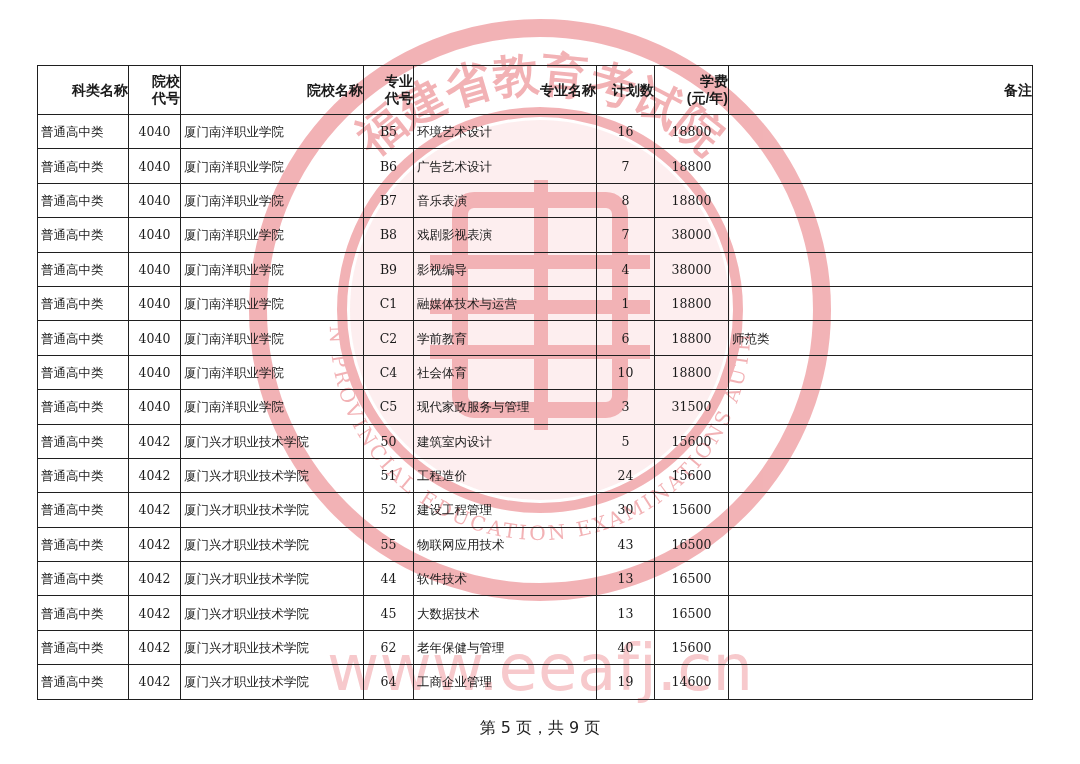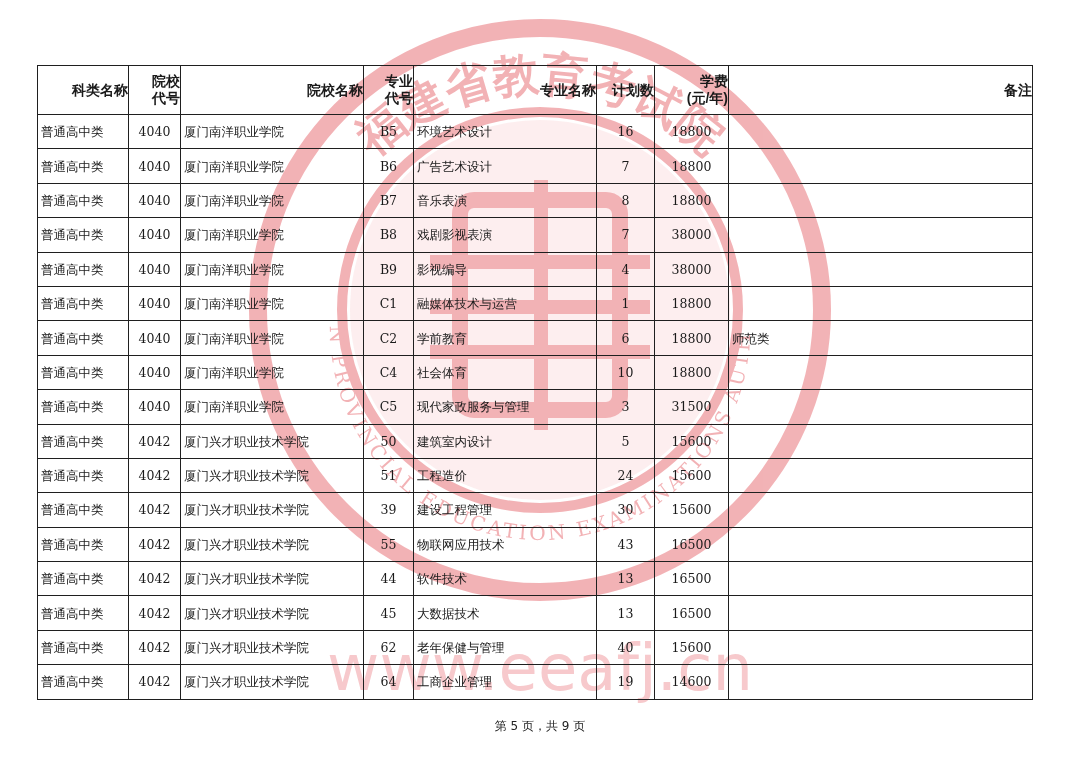--- a/index.html
+++ b/index.html
@@ -16,21 +16,21 @@
     border:1.5px solid #1f1f1f; padding:0; font-size:12.5px; line-height:1.2; overflow:hidden; white-space:nowrap;
   }
   table.plan th {
     height:48px; font-family:Liberation Sans, sans-serif; font-weight:bold; font-size:14px; text-align:right;
   }
   table.plan td { height:33.4px; }
   .l { text-align:left; padding-left:3px !important; }
   .c { text-align:center; }
   .footer {
     position:absolute; left:0; width:1080px; top:718px; text-align:center; z-index:2;
-    font-family:"DejaVu Sans", "Liberation Sans", sans-serif; font-size:12px; color:#222;
+    font-family:"DejaVu Sans", "Liberation Sans", sans-serif; font-size:16px; color:#222;
   }
 </style>
 </head>
 <body>
 
 <svg class="watermark" viewBox="0 0 1080 764" xmlns="http://www.w3.org/2000/svg">
   <defs>
     <path id="arcTop" d="M 300 330 A 240 240 0 0 1 780 330"></path>
     <path id="arcBottom" d="M 330 330 A 210 210 0 0 0 750 330"></path>
   </defs>
@@ -188,21 +188,21 @@
         <td class="c">51</td>
         <td class="l">工程造价</td>
         <td class="c">24</td>
         <td class="c">15600</td>
         <td class="l"></td>
       </tr>
       <tr>
         <td class="l">普通高中类</td>
         <td class="c">4042</td>
         <td class="l">厦门兴才职业技术学院</td>
-        <td class="c">39</td>
+        <td class="c">52</td>
         <td class="l">建设工程管理</td>
         <td class="c">30</td>
         <td class="c">15600</td>
         <td class="l"></td>
       </tr>
       <tr>
         <td class="l">普通高中类</td>
         <td class="c">4042</td>
         <td class="l">厦门兴才职业技术学院</td>
         <td class="c">55</td>

